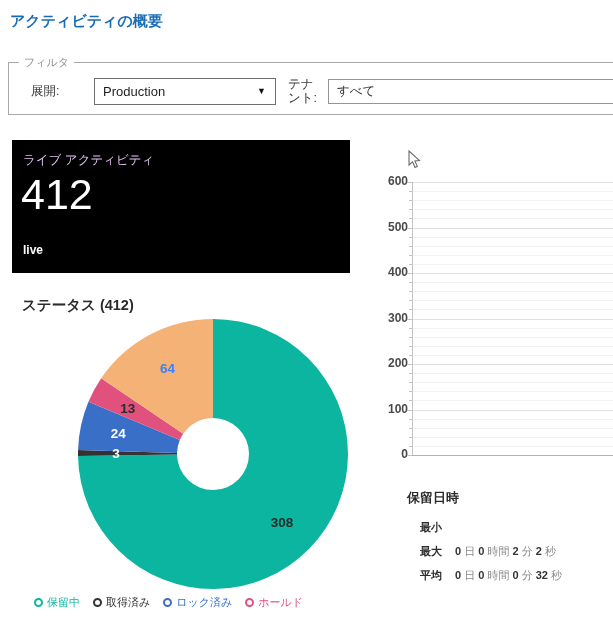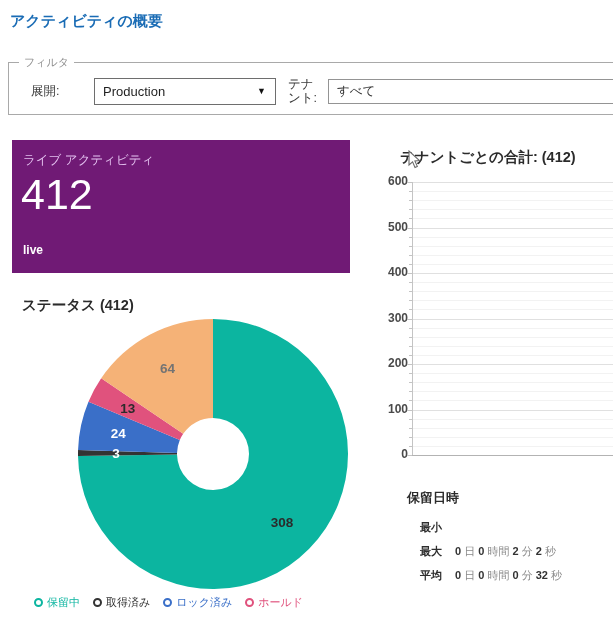--- a/index.html
+++ b/index.html
@@ -72,61 +72,60 @@
       <span class="field-label lbl-deploy">展開:</span>
       <div class="select">
         <span class="sel-text">Production</span>
         <span class="arrow">▼</span>
       </div>
       <span class="field-label lbl-tenant">テナント:</span>
       <input class="tenant-input" value="すべて" style="">
     </div>
   </fieldset>
 
-  <div class="tile" id="live-tile" style="background: #701a75;">
+  <div class="tile" id="live-tile" style="background: #000000;">
     <div class="tile-label" id="live-tile-label" style="color: rgb(226, 191, 238);">ライブ アクティビティ</div>
     <div class="tile-value">412</div>
     <div class="tile-sub">live</div>
   </div>
 
   <div class="status-title">ステータス (412)</div>
   <div class="donut-wrap" id="donut">
       <svg width="270" height="270" viewBox="0 0 270 270">
         <path d="M 135 0 A 135 135 0 1 1 0.015698590473903096 137.0587309154451 L 99.00418629079303 135.54899491078535 A 36 36 0 1 0 135 99 Z" fill="#0cb5a0"></path>
         <path d="M 0.015698590473903096 137.0587309154451 A 135 135 0 0 1 0.06279071084753696 130.88301697168095 L 99.01674418955935 133.90213785911493 A 36 36 0 0 0 99.00418629079303 135.54899491078535 Z" fill="#333333"></path>
         <path d="M 0.06279071084753696 130.88301697168095 A 135 135 0 0 1 10.474137313850761 82.8625899926904 L 101.79310328369354 121.09669066471744 A 36 36 0 0 0 99.01674418955935 133.90213785911493 Z" fill="#3a6fc8"></path>
         <path d="M 10.474137313850761 82.8625899926904 A 135 135 0 0 1 23.182365827535236 59.35730909021784 L 105.18196422067606 114.82861575739142 A 36 36 0 0 0 101.79310328369354 121.09669066471744 Z" fill="#e0527d"></path>
         <path d="M 23.182365827535236 59.35730909021784 A 135 135 0 0 1 134.99999999999986 0 L 134.99999999999997 99 A 36 36 0 0 0 105.18196422067606 114.82861575739142 Z" fill="#f5b277"></path>
       </svg>
       <div class="slice-label" style="left: 204.11px; top: 203.064px; color: rgb(43, 43, 43);">308</div>
       <div class="slice-label" style="left: 38.0028px; top: 134.26px; color: rgb(255, 255, 255);">3</div>
       <div class="slice-label" style="left: 40.2025px; top: 114.447px; color: rgb(255, 255, 255);">24</div>
       <div class="slice-label" style="left: 49.6725px; top: 88.8673px; color: rgb(43, 43, 43);">13</div>
-      <div class="slice-label" style="left: 89.5193px; top: 49.3232px; color: #737373;">64</div>
+      <div class="slice-label" style="left: 89.5193px; top: 49.3232px; color: #3b82f6;">64</div>
     </div>
   <div class="legend" id="donut-legend">
       <span class="legend-item">
         <span class="legend-marker" style="border-color: rgb(12, 181, 160);"></span>
         <span style="color: rgb(12, 181, 160);">保留中</span>
       </span>
       <span class="legend-item">
         <span class="legend-marker" style="border-color: rgb(51, 51, 51);"></span>
         <span style="color: rgb(51, 51, 51);">取得済み</span>
       </span>
       <span class="legend-item">
         <span class="legend-marker" style="border-color: rgb(58, 111, 200);"></span>
         <span style="color: rgb(58, 111, 200);">ロック済み</span>
       </span>
       <span class="legend-item">
         <span class="legend-marker" style="border-color: rgb(224, 82, 125);"></span>
         <span style="color: rgb(224, 82, 125);">ホールド</span>
       </span>
     </div>
 
-  <div class="bar-title">テナントごとの合計: (412)</div>
   <svg class="cursor-icon" width="13" height="19" viewBox="0 0 13 19">
     <path d="M1 1 L1 15 L4.6 11.8 L7 17.5 L9.3 16.4 L6.9 10.9 L11.5 10.5 Z" fill="#fff" stroke="#6b6b6b" stroke-width="1.1"></path>
   </svg>
   <div class="bar-chart" id="bar-chart">
       <div class="ytick-label" style="top: 4px;">600</div>
       <div class="gridline major" style="top: 12px;"></div>
       <div class="tick" style="left: 29px; width: 5px; top: 12px;"></div>
       <div class="gridline minor" style="top: 21.1px;"></div>
       <div class="tick" style="left: 31px; width: 3px; top: 21.1px;"></div>
       <div class="gridline minor" style="top: 30.2px;"></div>

